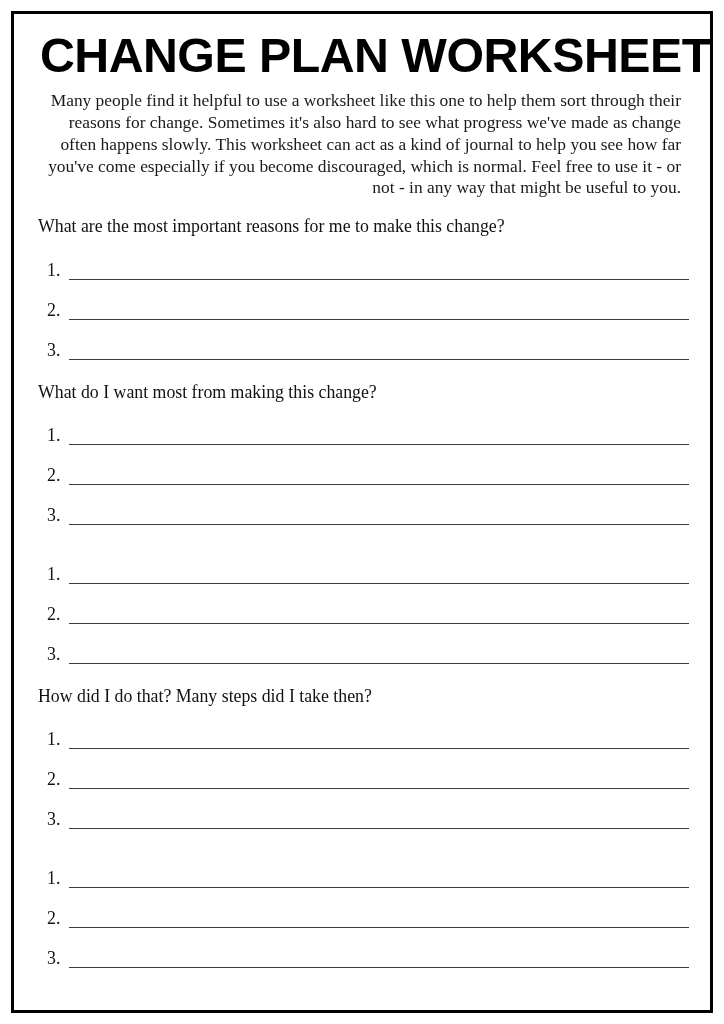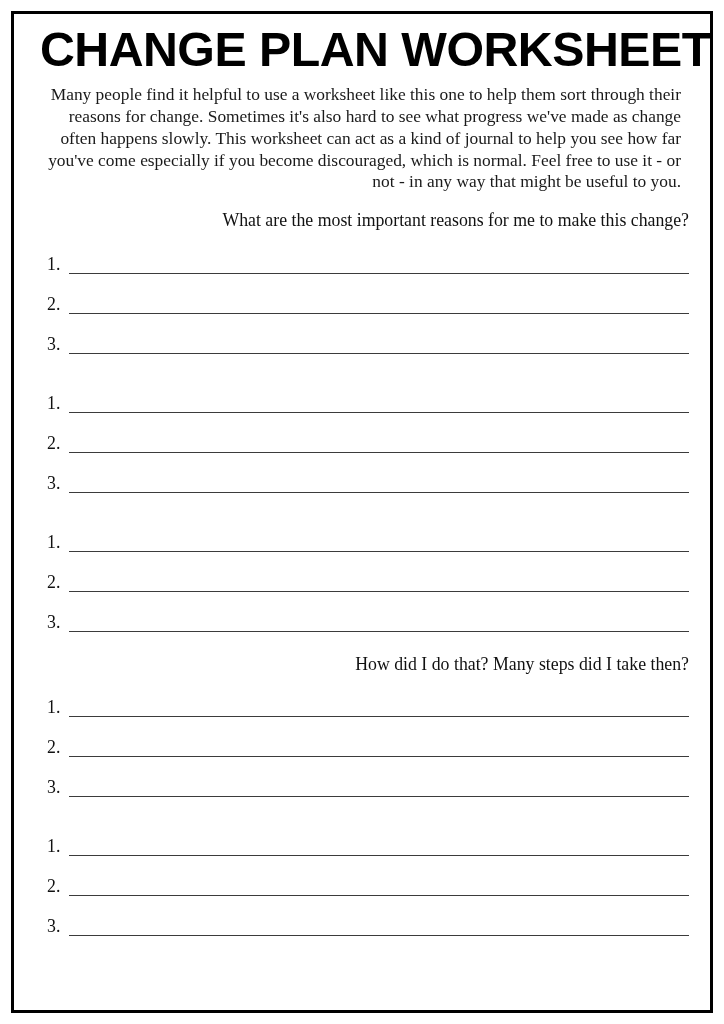--- a/index.html
+++ b/index.html
@@ -32,21 +32,21 @@
     top: 11px;
     width: 702px;
     height: 1002px;
     border: 3px solid #000000;
     box-sizing: border-box;
   }
 
   .content {
     position: absolute;
     left: 11px;
-    top: 11px;
+    top: 17px;
     width: 702px;
     height: 996px;
     box-sizing: border-box;
     padding: 14px 24px 0 24px;
   }
 
   
   .title {
     font-family: "Liberation Sans Narrow", "Liberation Sans", "DejaVu Sans", sans-serif;
     font-weight: bold;
@@ -87,21 +87,20 @@
   }
 
   .question {
     font-family: "Liberation Serif", "DejaVu Serif", serif;
     font-size: 17.8px;
     line-height: 1.2;
     color: #111111;
     margin: 0 0 5px 0;
     padding: 0 0 0 3px;
     white-space: nowrap;
-    text-align: right;
   }
 
   .answer-list {
     list-style: none;
     margin: 0;
     padding: 0;
   }
 
   .answer-row {
     display: flex;
@@ -161,20 +160,21 @@
               <span class="answer-num">2.</span>
               <span class="answer-line"></span>
             </div>
             <div class="answer-row">
               <span class="answer-num">3.</span>
               <span class="answer-line"></span>
             </div>
           </div>
         </div>
         <div class="section">
+          <div class="question">What do I want most from making this change?</div>
           <div class="answer-list">
             <div class="answer-row">
               <span class="answer-num">1.</span>
               <span class="answer-line"></span>
             </div>
             <div class="answer-row">
               <span class="answer-num">2.</span>
               <span class="answer-line"></span>
             </div>
             <div class="answer-row">

